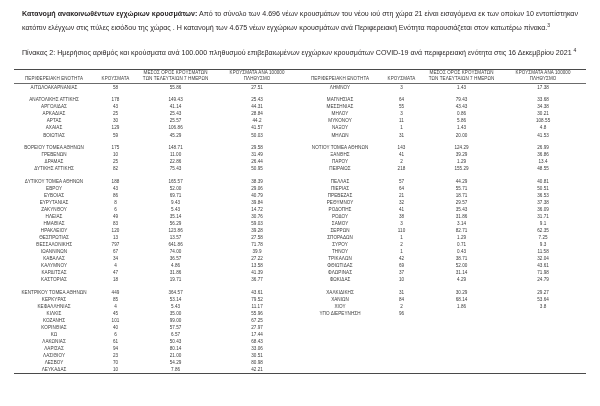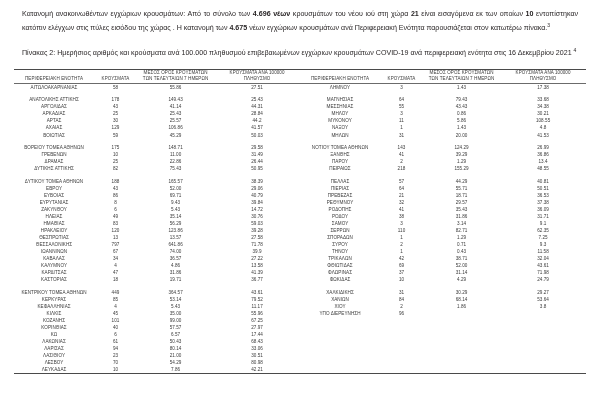--- a/index.html
+++ b/index.html
@@ -24,24 +24,24 @@
 
   
   .intro {
     margin: 8px 22px 0 22px;
     font-size: 7.1px;
     line-height: 1.85;
     text-align: justify;
     color: #231f20;
   }
   .intro b, .intro .bold {
+    font-weight: normal;
+  }
+  .intro .lead {
     font-weight: bold;
-  }
-  .intro .lead {
-    font-weight: normal;
   }
   .caption {
     margin: 10px 22px 0 22px;
     font-size: 7.1px;
     line-height: 1.85;
     text-align: justify;
     color: #231f20;
   }
   sup {
     font-size: 5px;

